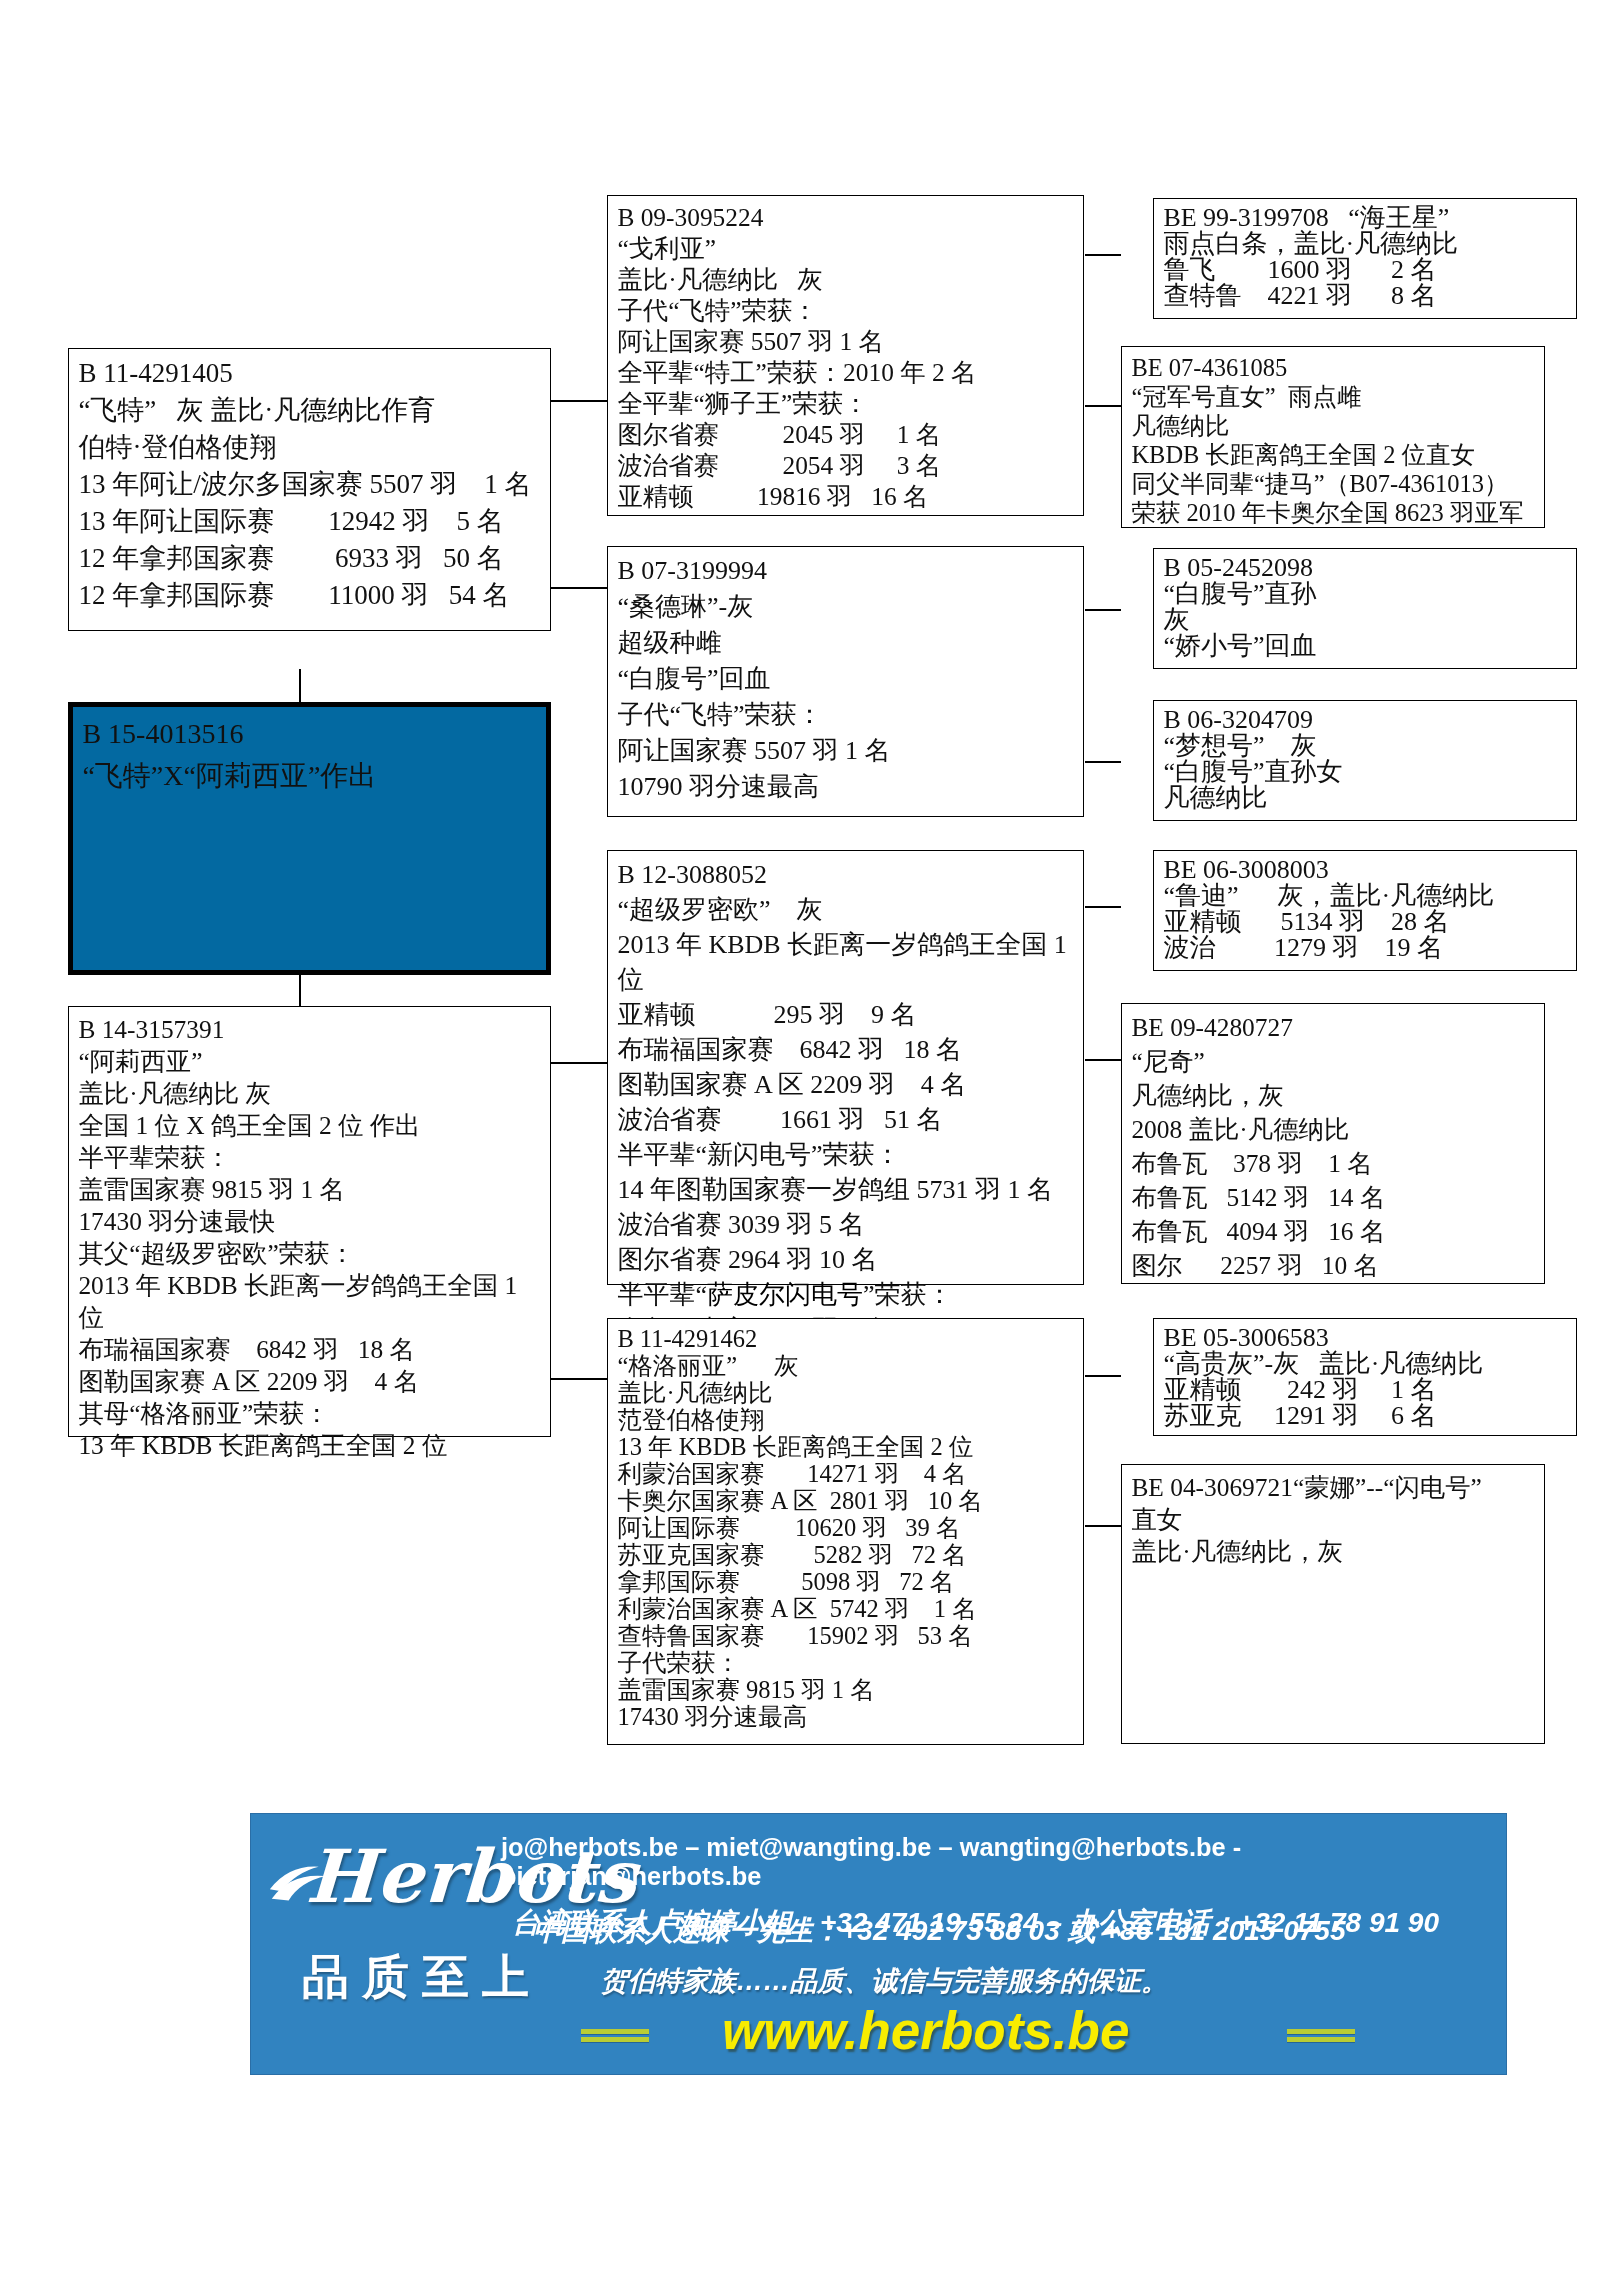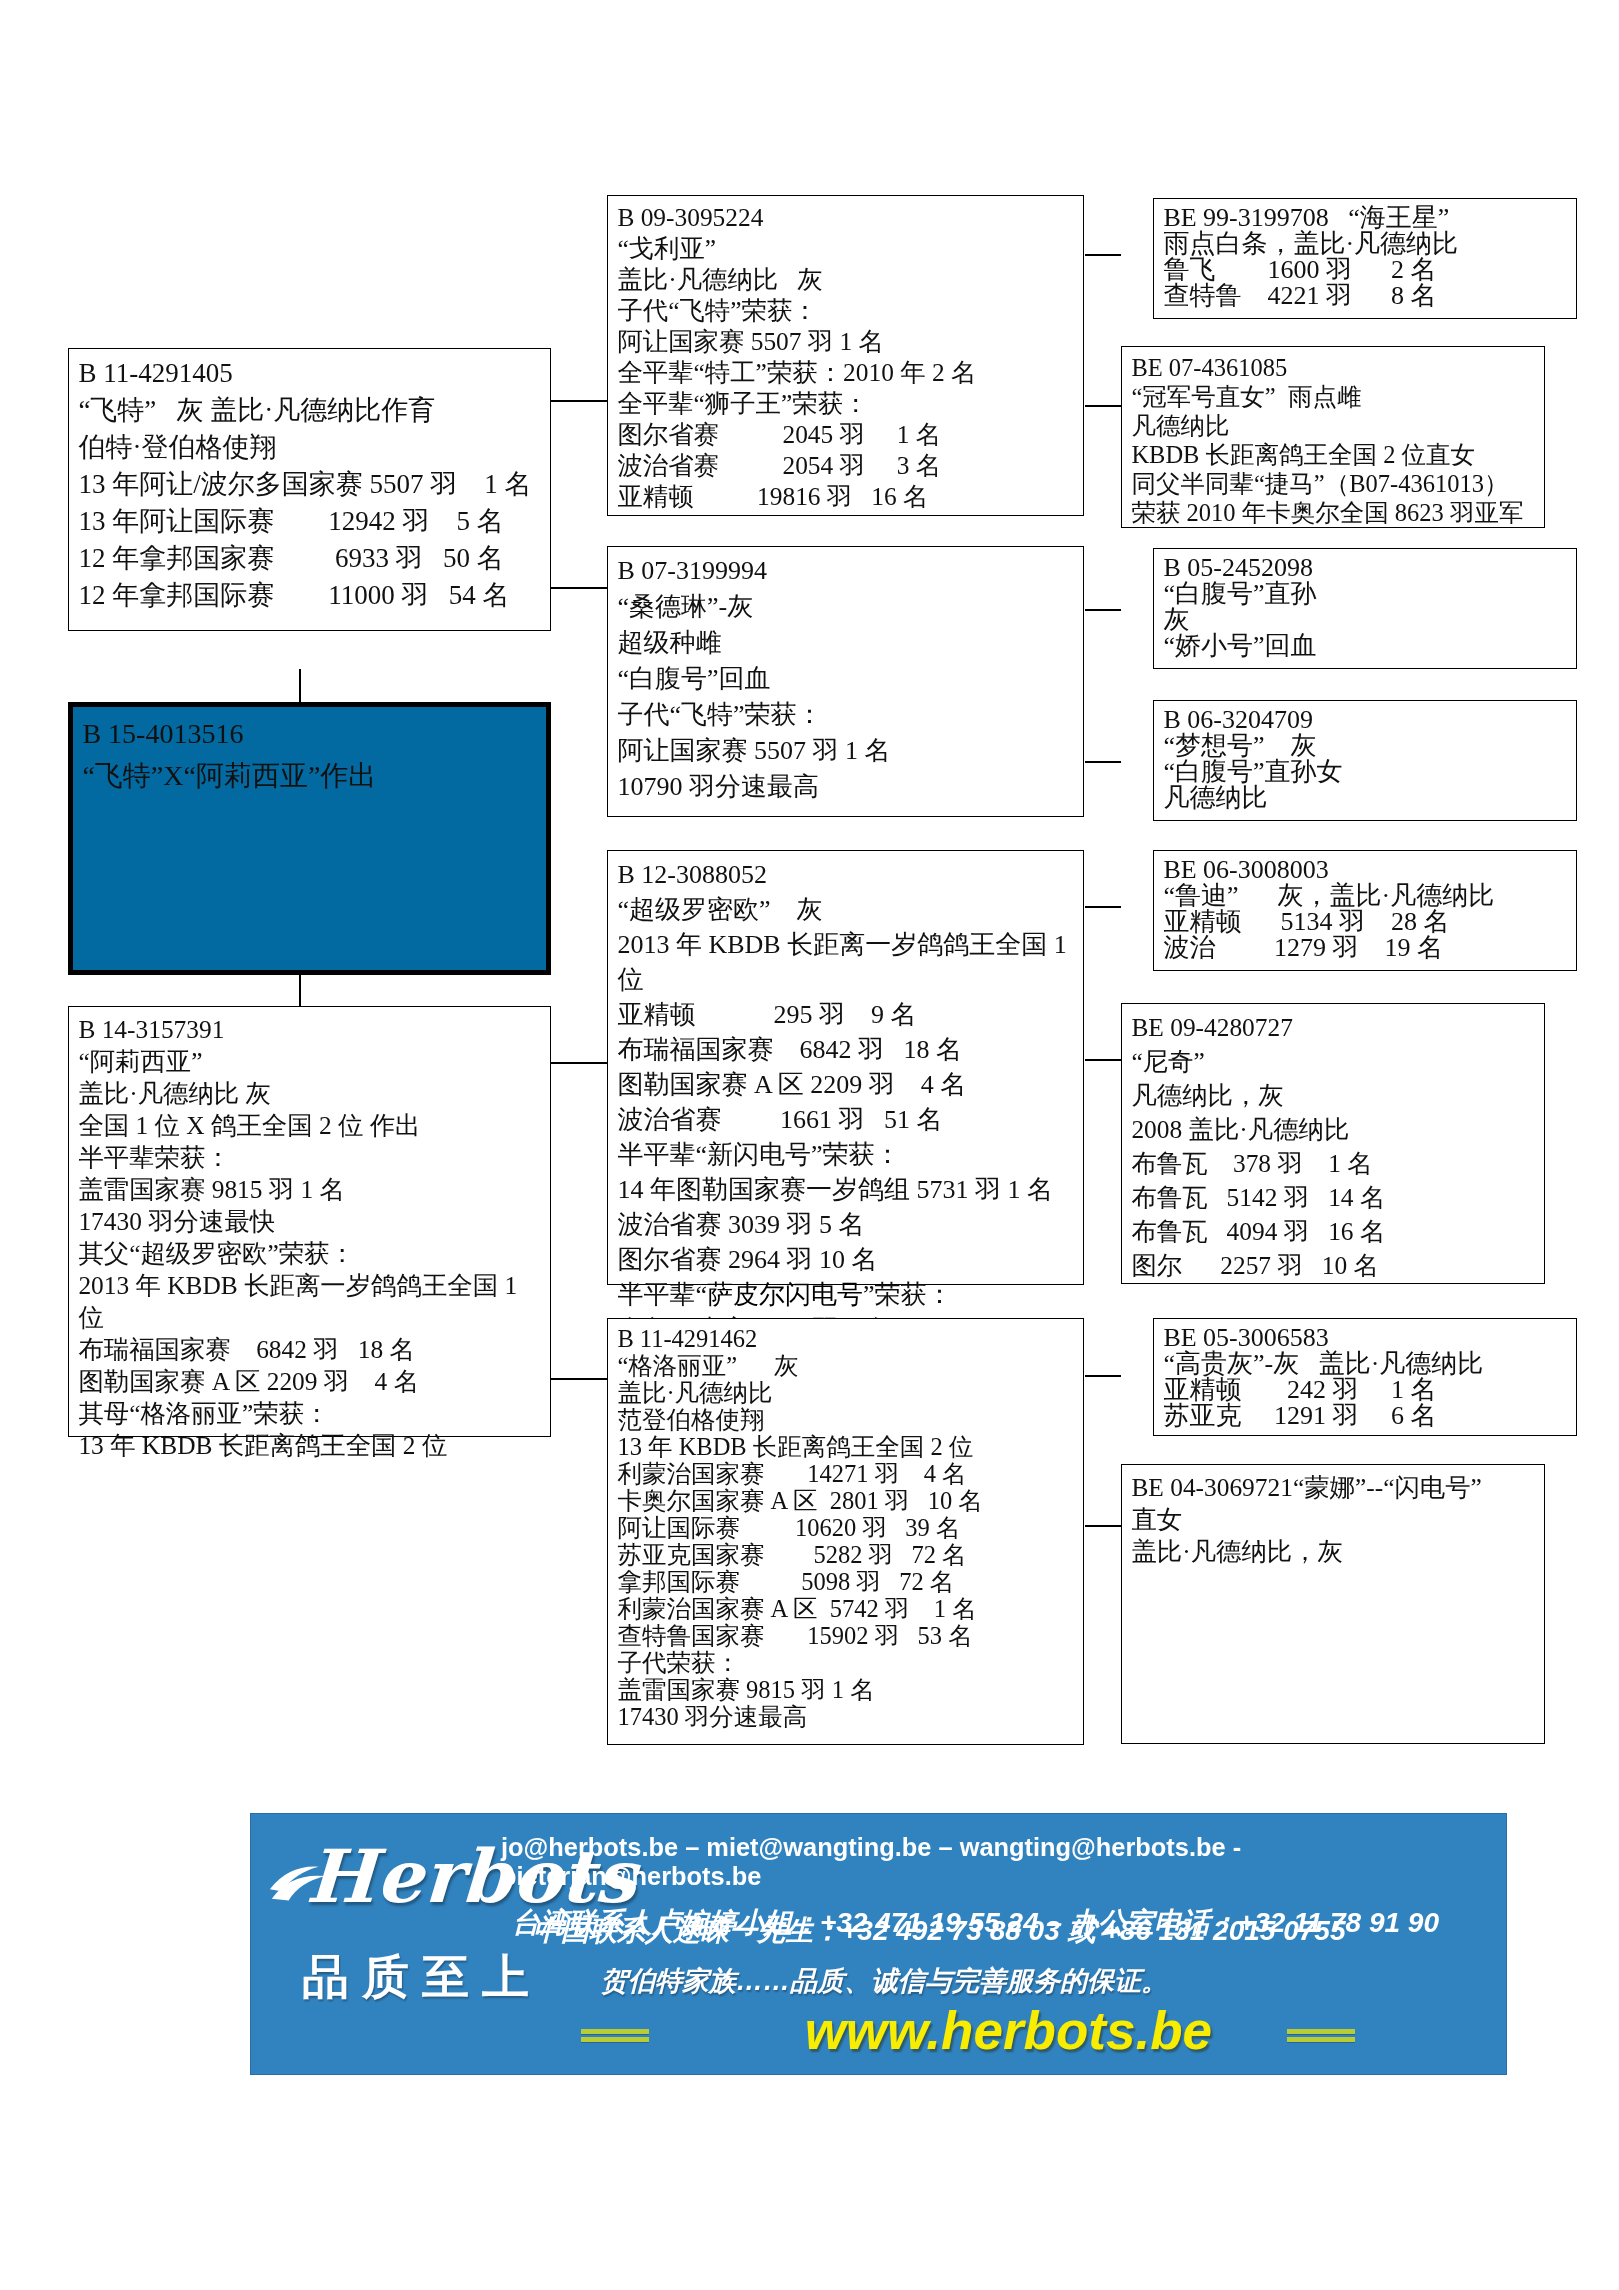--- a/index.html
+++ b/index.html
@@ -34,21 +34,21 @@
              font-style:italic;font-weight:bold;font-size:73px;color:#fff;
              transform:skewX(-6deg);text-shadow:1.9px 2.8px 2.8px rgba(0,0,0,.35);}
   .wing{position:absolute;left:0px;top:36px;}
   .logo-sub{position:absolute;left:34px;top:121px;font-size:47px;font-weight:bold;
             letter-spacing:13px;color:#fff;text-shadow:0.9px 1.9px 1.9px rgba(0,0,0,.3);}
   .bn-emails{position:absolute;left:250px;top:19px;width:998px;font-size:25.4px;font-weight:bold;}
   .bn-taiwan{position:absolute;left:261px;top:58px;width:998px;font-size:28px;font-weight:bold;font-style:italic;margin-top:32px;}
   .bn-china{position:absolute;left:282px;top:98px;width:970px;font-size:28px;font-weight:bold;font-style:italic;}
   .bn-slogan{position:absolute;left:350px;top:149px;width:904px;font-size:27px;font-weight:bold;font-style:italic;
              text-shadow:0.9px 1.9px 1.9px rgba(0,0,0,.3);}
-  .bn-site{position:absolute;left:471px;top:186px;width:490px;text-align:right;
+  .bn-site{position:absolute;left:471px;top:186px;width:490px;text-align:left;
            font-size:53px;font-weight:bold;font-style:italic;color:#f8ec00;
            text-shadow:1.9px 2.8px 1.9px rgba(40,40,0,.45);}
   .dash{position:absolute;width:68px;height:13px;}
   .dash .bar{height:4.7px;background:#b9cc34;margin-bottom:3.8px;box-shadow:0 0.9px 0 rgba(0,0,0,.25);}
   .dash-left{left:330px;top:215px;}
   .dash-right{left:1036px;top:215px;}
 </style>
 </head>
 <body>
 

